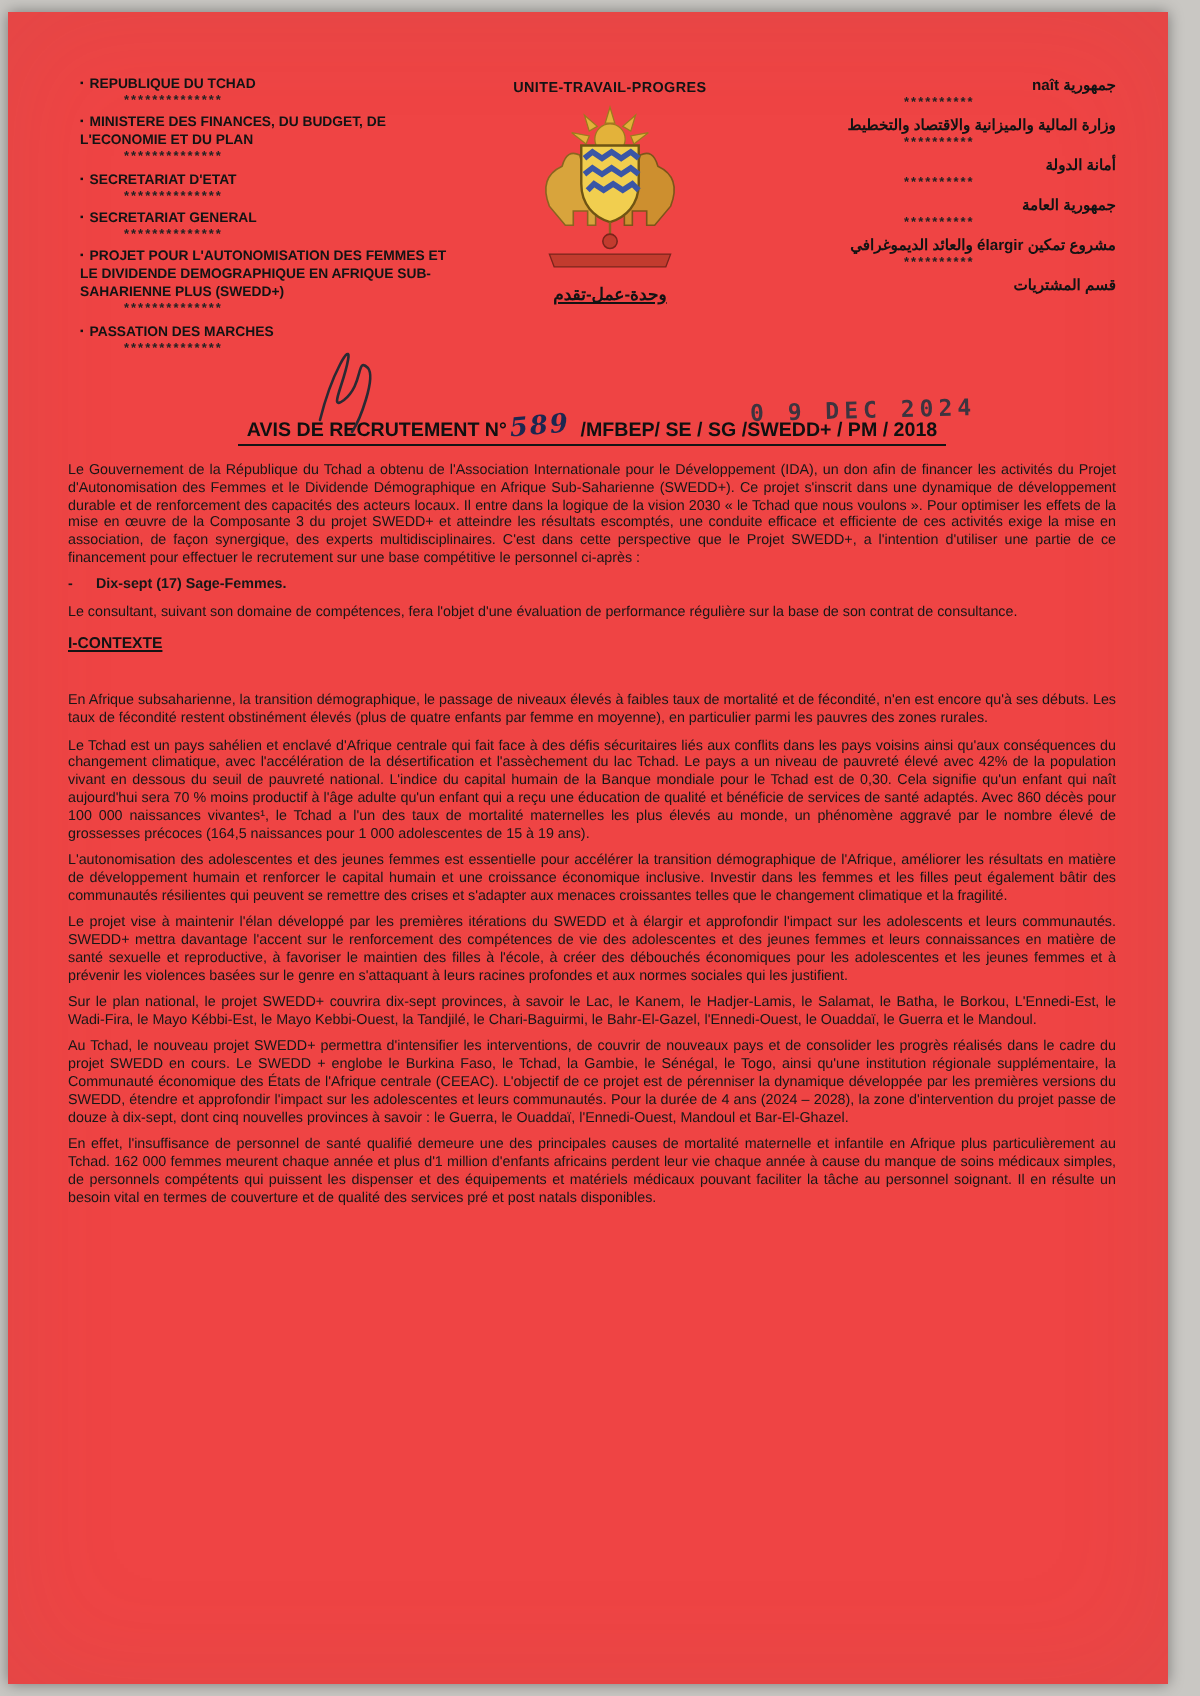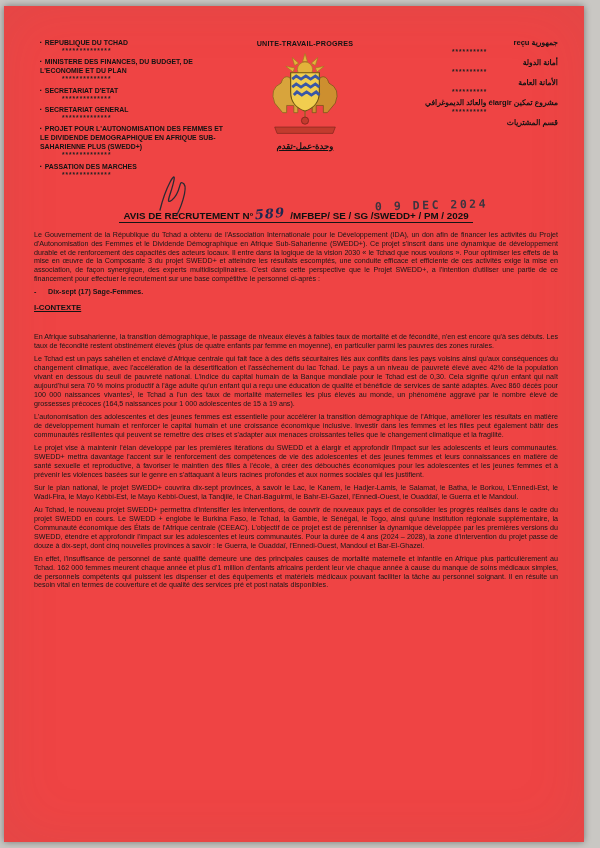--- a/index.html
+++ b/index.html
@@ -120,29 +120,33 @@
           <circle cx="60" cy="86" r="4.5" fill="#c23b2e" stroke="#7a241b" stroke-width="1"></circle>
 
           <path d="M22 94 h76 l-3 8 h-70 z" fill="#c23b2e" stroke="#7a241b" stroke-width="0.8"></path>
         </svg>
       </div>
       <div class="motto-ar">وحدة-عمل-تقدم</div>
     </div>
 
     <div class="col-right">
       <div class="h-item">
-        <div class="ar-label">جمهورية reçu</div>
+        <div class="ar-label">جمهورية naît</div>
+        <div class="ar-stars">**********</div>
+      </div>
+      <div class="h-item">
+        <div class="ar-label">وزارة المالية والميزانية والاقتصاد والتخطيط</div>
         <div class="ar-stars">**********</div>
       </div>
       <div class="h-item">
         <div class="ar-label">أمانة الدولة</div>
         <div class="ar-stars">**********</div>
       </div>
       <div class="h-item">
-        <div class="ar-label">الأمانة العامة</div>
+        <div class="ar-label">جمهورية العامة</div>
         <div class="ar-stars">**********</div>
       </div>
       <div class="h-item">
         <div class="ar-label">مشروع تمكين élargir والعائد الديموغرافي</div>
         <div class="ar-stars">**********</div>
       </div>
       <div class="h-item">
         <div class="ar-label">قسم المشتريات</div>
       </div>
     </div>
@@ -150,29 +154,30 @@
 
   <svg class="signature" viewBox="0 0 46 52">
     <path d="M8 44 C14 20 24 4 22 14 C20 26 12 40 20 34 C30 26 26 12 32 18 C36 23 28 44 24 50" fill="none" stroke="#2a2a33" stroke-width="1.3" stroke-linecap="round"></path>
   </svg>
 
   <div class="date-stamp">0 9 DEC 2024</div>
 
   <div class="title">
     <span class="title-inner">
       <span>AVIS DE RECRUTEMENT N°</span><span class="hand-number">589</span>
-      <span>/MFBEP/ SE / SG /SWEDD+ / PM / 2029</span>
+      <span>/MFBEP/ SE / SG /SWEDD+ / PM / 2018</span>
     </span>
   </div>
 
   <div class="doc-body">
     <p>Le Gouvernement de la République du Tchad a obtenu de l'Association Internationale pour le Développement (IDA), un don afin de financer les activités du Projet d'Autonomisation des Femmes et le Dividende Démographique en Afrique Sub-Saharienne (SWEDD+). Ce projet s'inscrit dans une dynamique de développement durable et de renforcement des capacités des acteurs locaux. Il entre dans la logique de la vision 2030 « le Tchad que nous voulons ». Pour optimiser les effets de la mise en œuvre de la Composante 3 du projet SWEDD+ et atteindre les résultats escomptés, une conduite efficace et efficiente de ces activités exige la mise en association, de façon synergique, des experts multidisciplinaires. C'est dans cette perspective que le Projet SWEDD+, a l'intention d'utiliser une partie de ce financement pour effectuer le recrutement sur une base compétitive le personnel ci-après :</p>
 
     <p class="recruit-line"><span class="recruit-dash">-</span><span>Dix-sept (17) Sage-Femmes.</span></p>
 
+    <p>Le consultant, suivant son domaine de compétences, fera l'objet d'une évaluation de performance régulière sur la base de son contrat de consultance.</p>
 
     <div class="section-heading">I-CONTEXTE</div>
 
     <p>En Afrique subsaharienne, la transition démographique, le passage de niveaux élevés à faibles taux de mortalité et de fécondité, n'en est encore qu'à ses débuts. Les taux de fécondité restent obstinément élevés (plus de quatre enfants par femme en moyenne), en particulier parmi les pauvres des zones rurales.</p>
     <p>Le Tchad est un pays sahélien et enclavé d'Afrique centrale qui fait face à des défis sécuritaires liés aux conflits dans les pays voisins ainsi qu'aux conséquences du changement climatique, avec l'accélération de la désertification et l'assèchement du lac Tchad. Le pays a un niveau de pauvreté élevé avec 42% de la population vivant en dessous du seuil de pauvreté national. L'indice du capital humain de la Banque mondiale pour le Tchad est de 0,30. Cela signifie qu'un enfant qui naît aujourd'hui sera 70 % moins productif à l'âge adulte qu'un enfant qui a reçu une éducation de qualité et bénéficie de services de santé adaptés. Avec 860 décès pour 100 000 naissances vivantes¹, le Tchad a l'un des taux de mortalité maternelles les plus élevés au monde, un phénomène aggravé par le nombre élevé de grossesses précoces (164,5 naissances pour 1 000 adolescentes de 15 à 19 ans).</p>
     <p>L'autonomisation des adolescentes et des jeunes femmes est essentielle pour accélérer la transition démographique de l'Afrique, améliorer les résultats en matière de développement humain et renforcer le capital humain et une croissance économique inclusive. Investir dans les femmes et les filles peut également bâtir des communautés résilientes qui peuvent se remettre des crises et s'adapter aux menaces croissantes telles que le changement climatique et la fragilité.</p>
     <p>Le projet vise à maintenir l'élan développé par les premières itérations du SWEDD et à élargir et approfondir l'impact sur les adolescents et leurs communautés. SWEDD+ mettra davantage l'accent sur le renforcement des compétences de vie des adolescentes et des jeunes femmes et leurs connaissances en matière de santé sexuelle et reproductive, à favoriser le maintien des filles à l'école, à créer des débouchés économiques pour les adolescentes et les jeunes femmes et à prévenir les violences basées sur le genre en s'attaquant à leurs racines profondes et aux normes sociales qui les justifient.</p>
     <p>Sur le plan national, le projet SWEDD+ couvrira dix-sept provinces, à savoir le Lac, le Kanem, le Hadjer-Lamis, le Salamat, le Batha, le Borkou, L'Ennedi-Est, le Wadi-Fira, le Mayo Kébbi-Est, le Mayo Kebbi-Ouest, la Tandjilé, le Chari-Baguirmi, le Bahr-El-Gazel, l'Ennedi-Ouest, le Ouaddaï, le Guerra et le Mandoul.</p>
     <p>Au Tchad, le nouveau projet SWEDD+ permettra d'intensifier les interventions, de couvrir de nouveaux pays et de consolider les progrès réalisés dans le cadre du projet SWEDD en cours. Le SWEDD + englobe le Burkina Faso, le Tchad, la Gambie, le Sénégal, le Togo, ainsi qu'une institution régionale supplémentaire, la Communauté économique des États de l'Afrique centrale (CEEAC). L'objectif de ce projet est de pérenniser la dynamique développée par les premières versions du SWEDD, étendre et approfondir l'impact sur les adolescentes et leurs communautés. Pour la durée de 4 ans (2024 – 2028), la zone d'intervention du projet passe de douze à dix-sept, dont cinq nouvelles provinces à savoir : le Guerra, le Ouaddaï, l'Ennedi-Ouest, Mandoul et Bar-El-Ghazel.</p>
     <p>En effet, l'insuffisance de personnel de santé qualifié demeure une des principales causes de mortalité maternelle et infantile en Afrique plus particulièrement au Tchad. 162 000 femmes meurent chaque année et plus d'1 million d'enfants africains perdent leur vie chaque année à cause du manque de soins médicaux simples, de personnels compétents qui puissent les dispenser et des équipements et matériels médicaux pouvant faciliter la tâche au personnel soignant. Il en résulte un besoin vital en termes de couverture et de qualité des services pré et post natals disponibles.</p>

